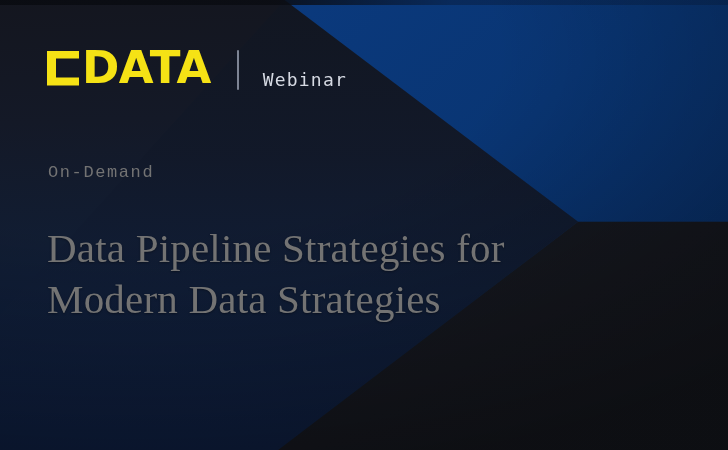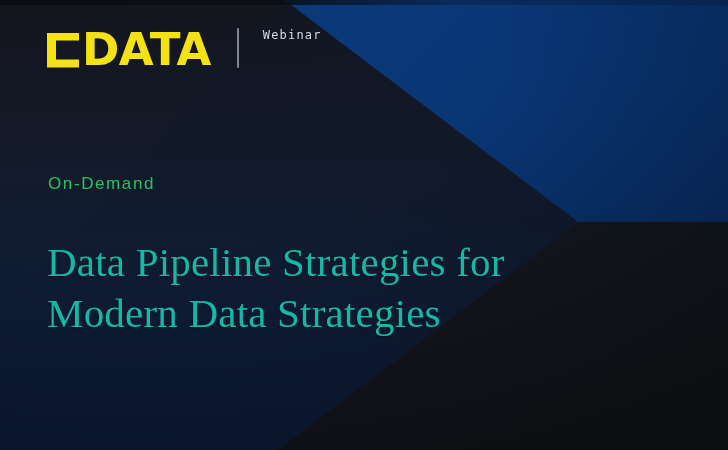--- a/index.html
+++ b/index.html
@@ -80,23 +80,23 @@
   
   #content {
     position: relative;
     z-index: 5;
     height: 100%;
   }
 
   #brand-bar {
     position: absolute;
     left: 47px;
-    top: 28px;
+    top: 46px;
     display: flex;
-    align-items: flex-start;
+    align-items: flex-end;
     height: 44px;
   }
 
   #logo-wordmark {
     font-family: "DejaVu Sans", sans-serif;
     font-weight: 700;
     font-size: 45px;
     line-height: 44px;
     letter-spacing: -0.5px;
     color: #f5e215;
@@ -118,47 +118,47 @@
   #logo-divider {
     width: 2px;
     height: 40px;
     background: #7d8494;
     margin: 0 24px 0 26px;
     border-radius: 1px;
   }
 
   #brand-kicker {
     font-family: "DejaVu Sans Mono", monospace;
-    font-size: 12px;
+    font-size: 18px;
     letter-spacing: 1.2px;
     color: #d6dae3;
     white-space: nowrap;
   }
 
   #eyebrow {
     position: absolute;
     left: 48px;
-    top: 174px;
-    font-family: Liberation Sans, sans-serif;
+    top: 163px;
+    font-family: Liberation Mono, monospace;
     font-size: 17px;
     letter-spacing: 1.6px;
-    color: #22c55e;
+    color: #737373;
     white-space: nowrap;
   }
 
   #headline {
     position: absolute;
     left: 47px;
-    top: 210px;
+    top: 196px;
     width: 600px;
     font-family: "Liberation Serif", "DejaVu Serif", serif;
     font-weight: 400;
     font-size: 41px;
     line-height: 51px;
-    color: #14b8a6;
+    color: #737373;
     letter-spacing: .2px;
     text-shadow: 0 1px 2px rgba(0,0,0,.35);
   }
   #headline .line { display: block; white-space: nowrap; }
 </style>
 </head>
 <body>
 
 <div id="card">
 

